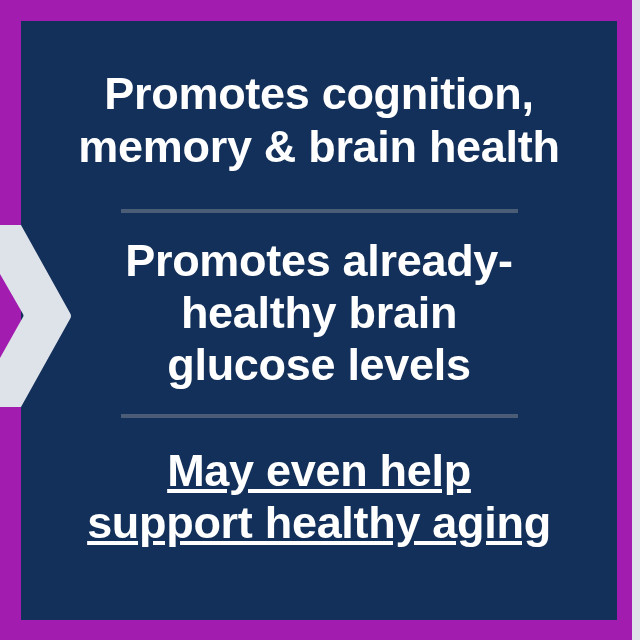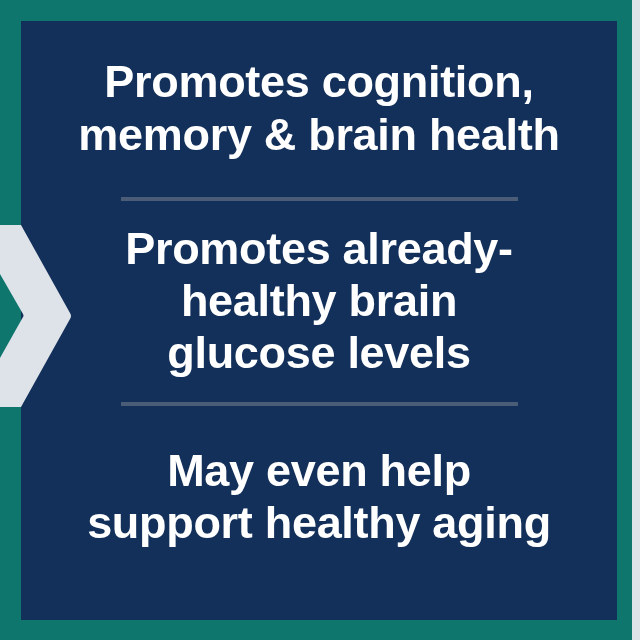--- a/index.html
+++ b/index.html
@@ -10,21 +10,21 @@
     width: 640px;
     height: 640px;
     background: #dee3ea;
     font-family: "Liberation Sans", sans-serif;
     overflow: hidden;
   }
   #stage {
     position: relative;
     width: 632px;
     height: 640px;
-    background: #0f766e;
+    background: #a21caf;
   }
   
   #panel {
     position: absolute;
     left: 21px;
     top: 21px;
     width: 596px;
     height: 599px;
     background: #13305a;
   }
@@ -55,21 +55,21 @@
     text-align: center;
     color: #ffffff;
     font-size: 45px;
     font-weight: bold;
     line-height: 1.16;
     letter-spacing: -0.3px;
     white-space: pre-line;
   }
   .b1 { margin-top: 2px; margin-bottom: 0; }
   .b2 { margin: 0; }
-  .b3 { margin: 12px; }
+  .b3 { margin: 0; text-decoration: underline; }
   .divider {
     width: 397px;
     height: 4px;
     background: #4a5c76;
     flex: 0 0 auto;
   }
   .sp-a { height: 36px; }
   .sp-b { height: 22px; }
   .sp-c { height: 23px; }
   .sp-d { height: 27px; }

